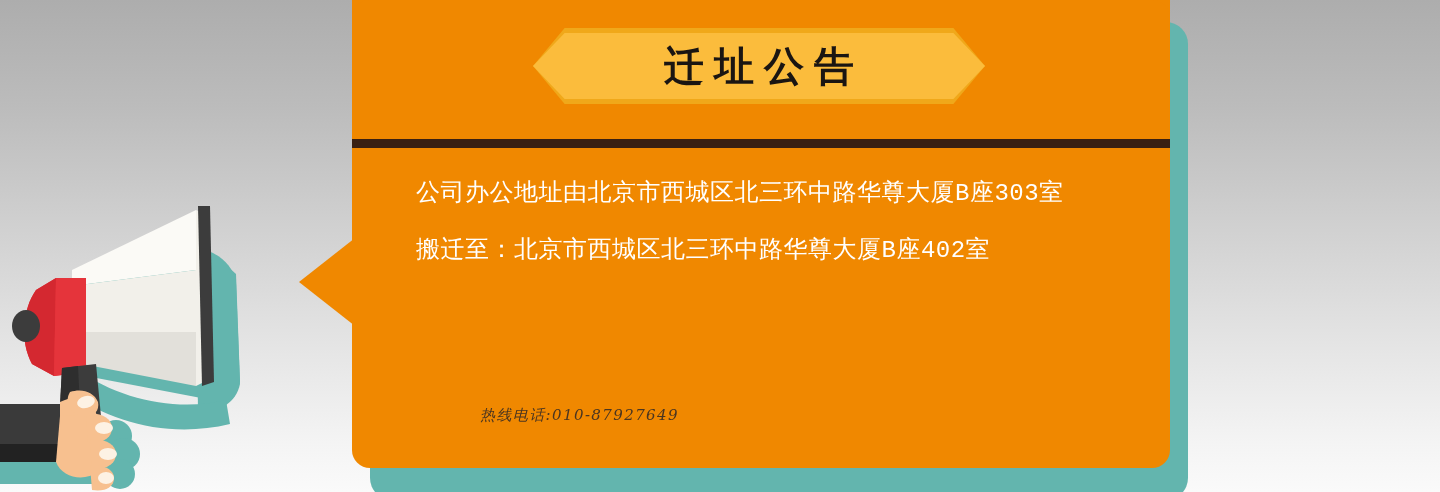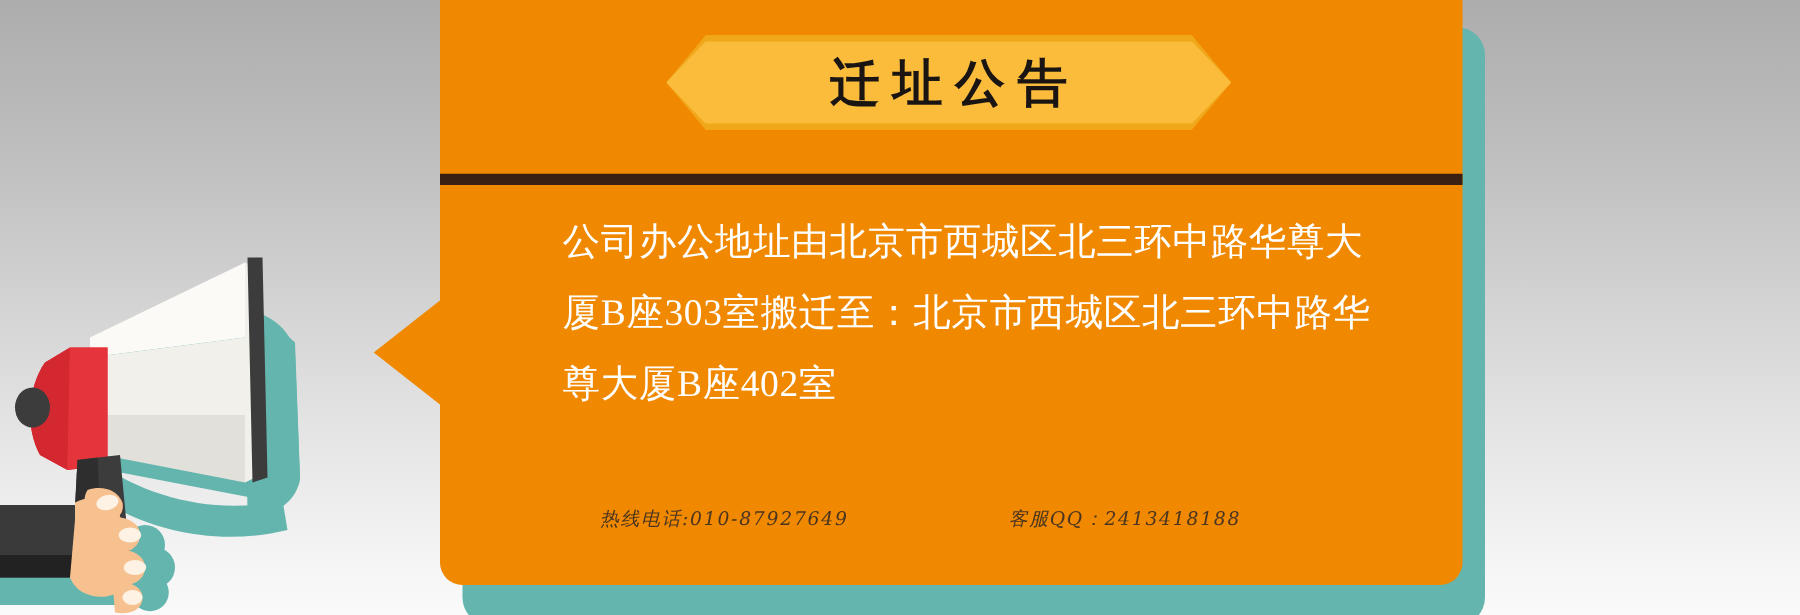--- a/index.html
+++ b/index.html
@@ -111,28 +111,28 @@
     left: 352px;
     top: 139px;
     width: 818px;
     height: 9px;
     background: #3a2012;
   }
 
   
   .body-text {
     position: absolute;
-    left: 450px;
+    left: 416px;
     top: 165px;
     width: 650px;
     color: #ffffff;
-    font-size: 30px;
+    font-size: 24px;
     line-height: 57px;
     letter-spacing: 0.5px;
-    font-family: Liberation Serif, serif;
+    font-family: Liberation Mono, monospace;
   }
 
   
   .footer {
     position: absolute;
     left: 442px;
     top: 406px;
     width: 660px;
     display: flex;
     align-items: baseline;
@@ -176,21 +176,20 @@
     <div class="banner-light"></div>
     <div class="banner-title">迁址公告</div>
   </div>
 
   <div class="divider"></div>
 
   <div class="body-text">公司办公地址由北京市西城区北三环中路华尊大厦B座303室搬迁至：北京市西城区北三环中路华尊大厦B座402室</div>
 
   <div class="footer">
     <span class="footer-item footer-phone">热线电话:010-87927649</span>
-    <span class="footer-item footer-qq">客服QQ：2413418188</span>
   </div>
 
   <div class="megaphone">
     <svg width="320" height="306" viewBox="0 0 320 306" xmlns="http://www.w3.org/2000/svg">
 
       <g>
         <path d="M74,93 L214,68 L236,88 L240,196 L222,216 L86,190 Z" fill="#63b5ae"></path>
         <path d="M62,100 C52,128 56,168 74,198 L96,196 L84,108 Z" fill="#63b5ae"></path>
         <path d="M196,62 C214,64 232,76 236,96 L240,198 C236,218 216,228 198,226 L196,62 Z" fill="#63b5ae"></path>
         <path d="M78,184 C120,214 178,226 226,214 L230,238 C172,252 112,238 70,206 Z" fill="#63b5ae"></path>

